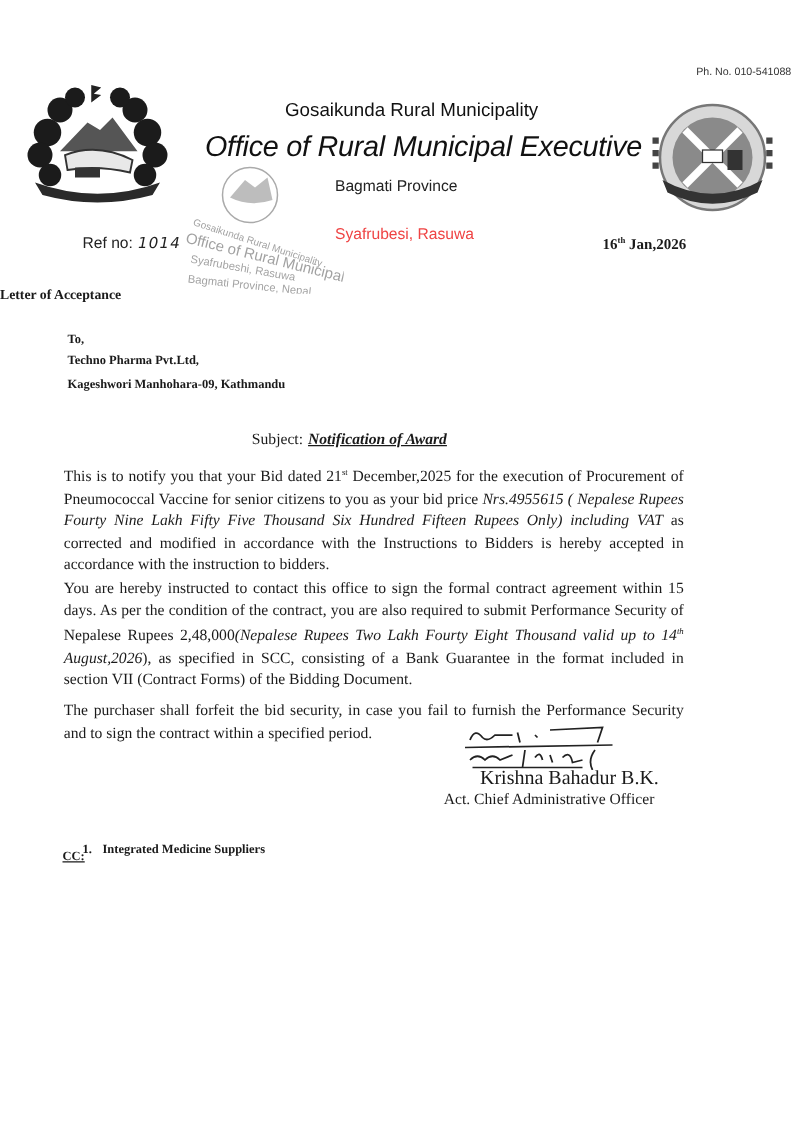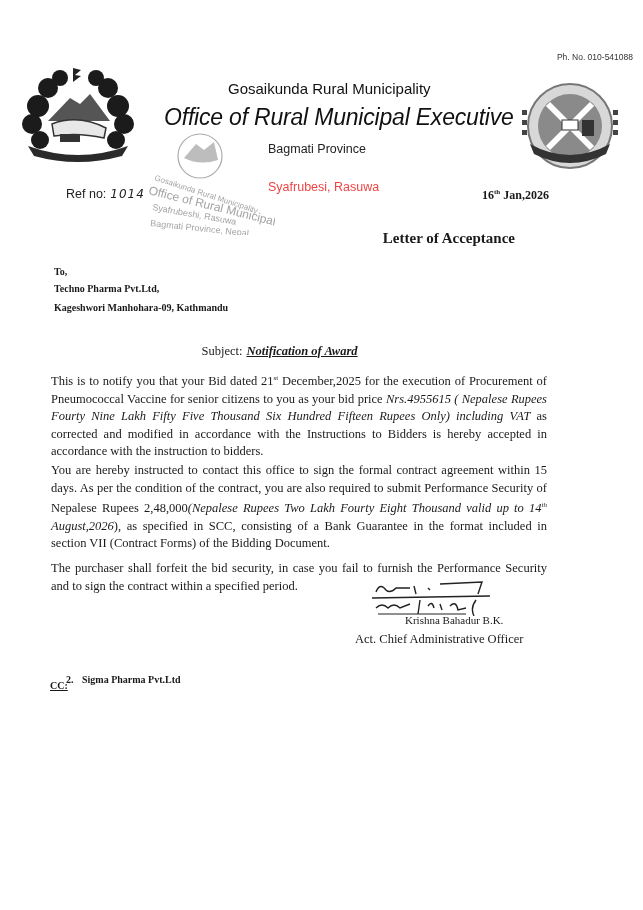--- a/index.html
+++ b/index.html
@@ -9,33 +9,33 @@
   .serif { font-family:"Liberation Serif", serif; }
   .phone { right:10px; top:52px; font-size:8.5px; color:#333; }
   .muni { left:228px; top:80px; font-size:15px; color:#111; }
   .office { left:164px; top:104px; font-size:23px; color:#111; letter-spacing:-0.2px;font-style:italic; }
   .prov { left:268px; top:142px; font-size:12.5px; color:#222; }
   .city { left:268px; top:180px; font-size:12.5px; color:#ef4444; }
   .ref { left:66px; top:187px; font-size:12.5px; color:#222; }
   .ref .num { font-family:"DejaVu Sans", sans-serif; font-style:italic; font-size:12px; margin-left:4px; letter-spacing:1px; }
   .date { left:482px; top:188px; font-size:12px; font-weight:bold; }
   .date sup { font-size:7px; }
-  .title { left:0; width:515px; text-align:right; top:230px; font-size:15px; font-weight:bold; }
+  .title { left:0; width:515px; text-align:left; top:230px; font-size:11px; font-weight:bold; }
   .to { left:54px; top:263px; font-size:10px; font-weight:bold; line-height:17px; }
   .addr { left:54px; top:302px; font-size:10px; font-weight:bold; }
   .subject { left:0; width:559px; text-align:center; top:344px; font-size:12.5px; }
   .subject .sv { font-weight:bold; font-style:italic; text-decoration:underline; margin-left:4px; }
   .para { left:51px; width:496px; font-size:12.5px; line-height:17.5px; text-align:justify; }
   .p1 { top:370px; }
   .p2 { top:462px; }
   .p3 { top:560px; }
   .b { font-weight:normal; }
   .bi { font-weight:normal; font-style:italic; }
   .i { font-style:italic; }
-  .sig-name { left:384px; top:614px; font-size:11px;margin-left:21px; }
+  .sig-name { left:384px; top:614px; font-size:16px; }
   .sig-title { left:355px; top:632px; font-size:12.5px; }
   .cc { left:50px; top:666px; font-size:10px; font-weight:bold; text-decoration:underline;margin-top:14px; }
   .cc-list { left:66px; top:674px; font-size:10px; font-weight:bold; }
   .cc-item { height:25px; }
   .cc-item .n { display:inline-block; width:16px; }
 </style>
 </head>
 <body>
 
 <div class="abs sans phone">Ph. No. 010-541088</div>
@@ -129,14 +129,14 @@
     <line x1="2" y1="18" x2="120" y2="16" stroke="#222" stroke-width="1.4"></line>
     <path d="M6 28 Q12 22 18 28 Q24 22 30 28 L40 24 M50 20 L48 34 M58 26 Q62 20 64 28 M70 24 L72 30 M80 26 Q86 20 88 30 L96 28 M106 20 Q100 28 104 36" fill="none" stroke="#222" stroke-width="1.4"></path>
     <line x1="8" y1="34" x2="96" y2="34" stroke="#222" stroke-width="1.2"></line>
   </svg>
 </div>
 <div class="abs sig-name">Krishna Bahadur B.K.</div>
 <div class="abs sig-title">Act. Chief Administrative Officer</div>
 
 <div class="abs cc">CC:</div>
 <div class="abs cc-list">
-  <div class="cc-item"><span class="n">2.</span><span>Sigma Pharma Pvt.Ltd</span></div>
+  <div class="cc-item"><span class="n">1.</span><span>Integrated Medicine Suppliers</span></div>
 </div>
 
 </body></html>

